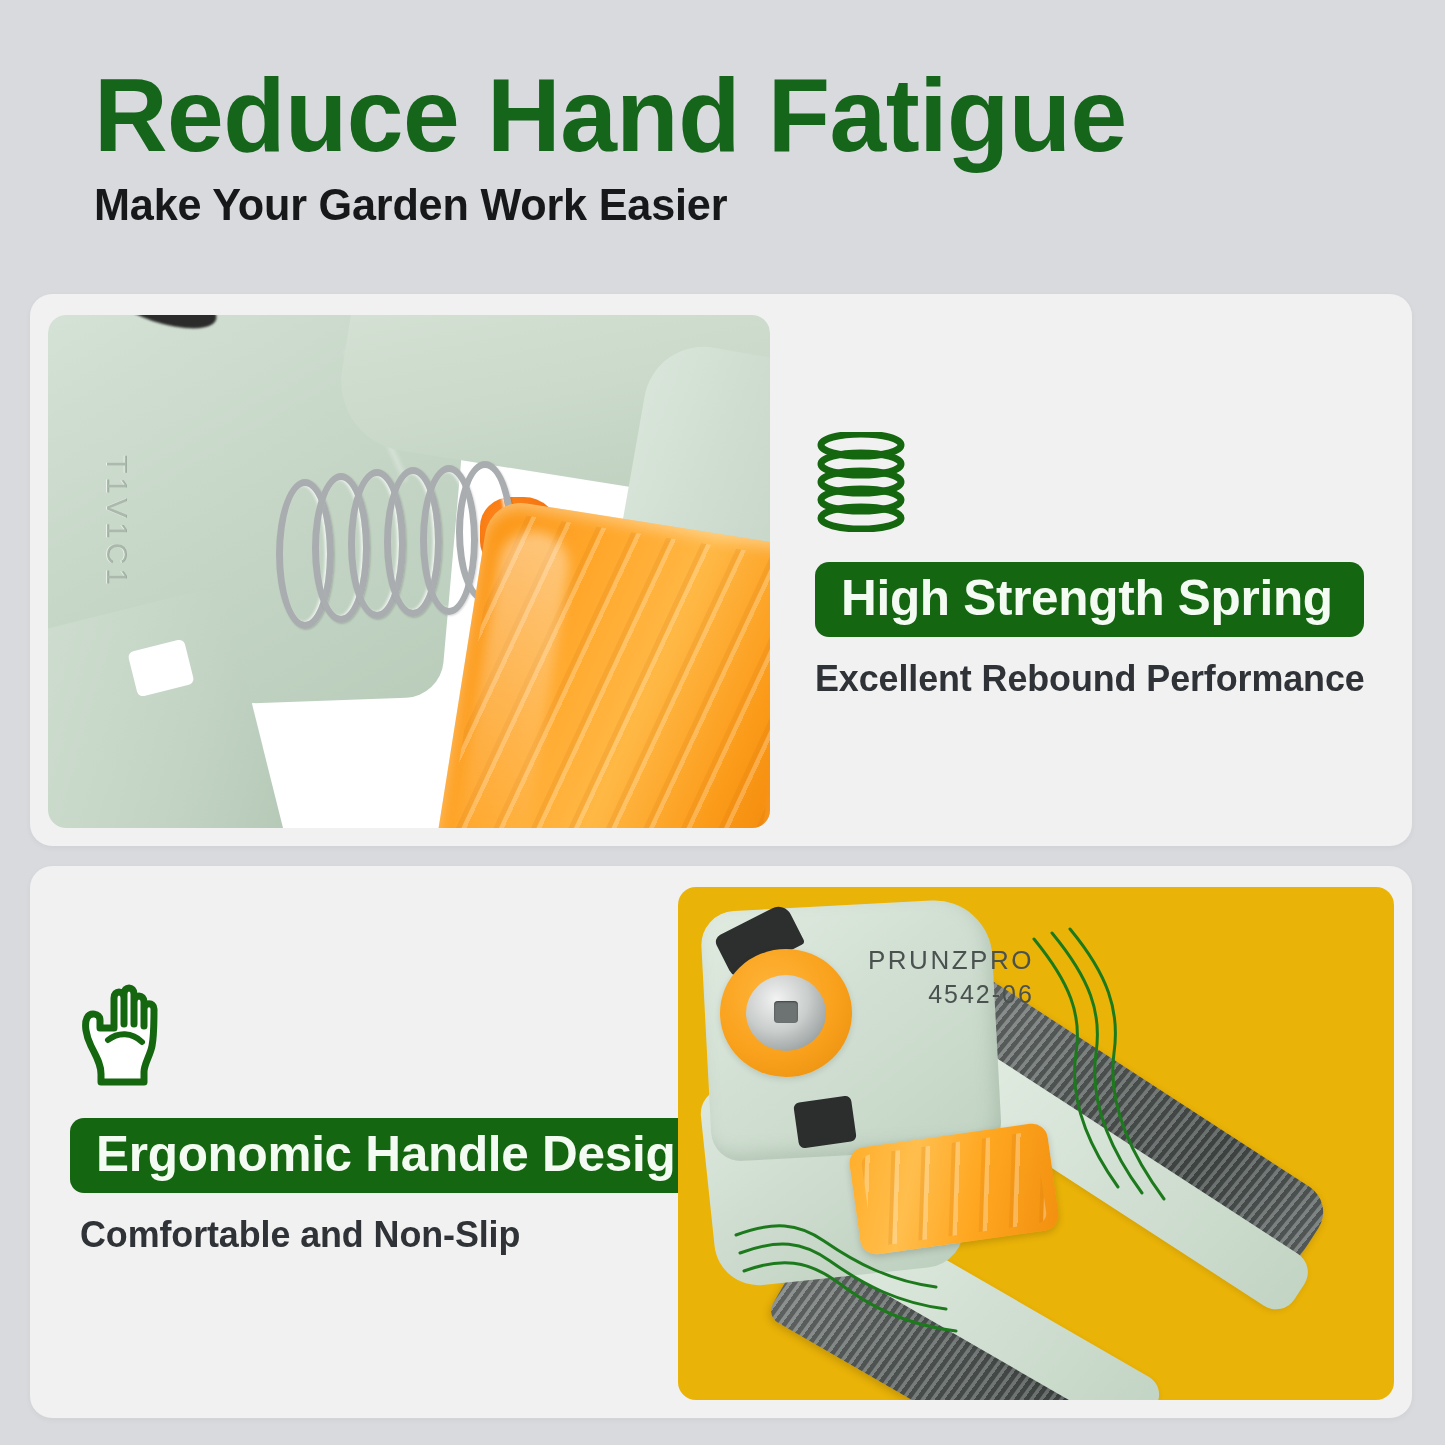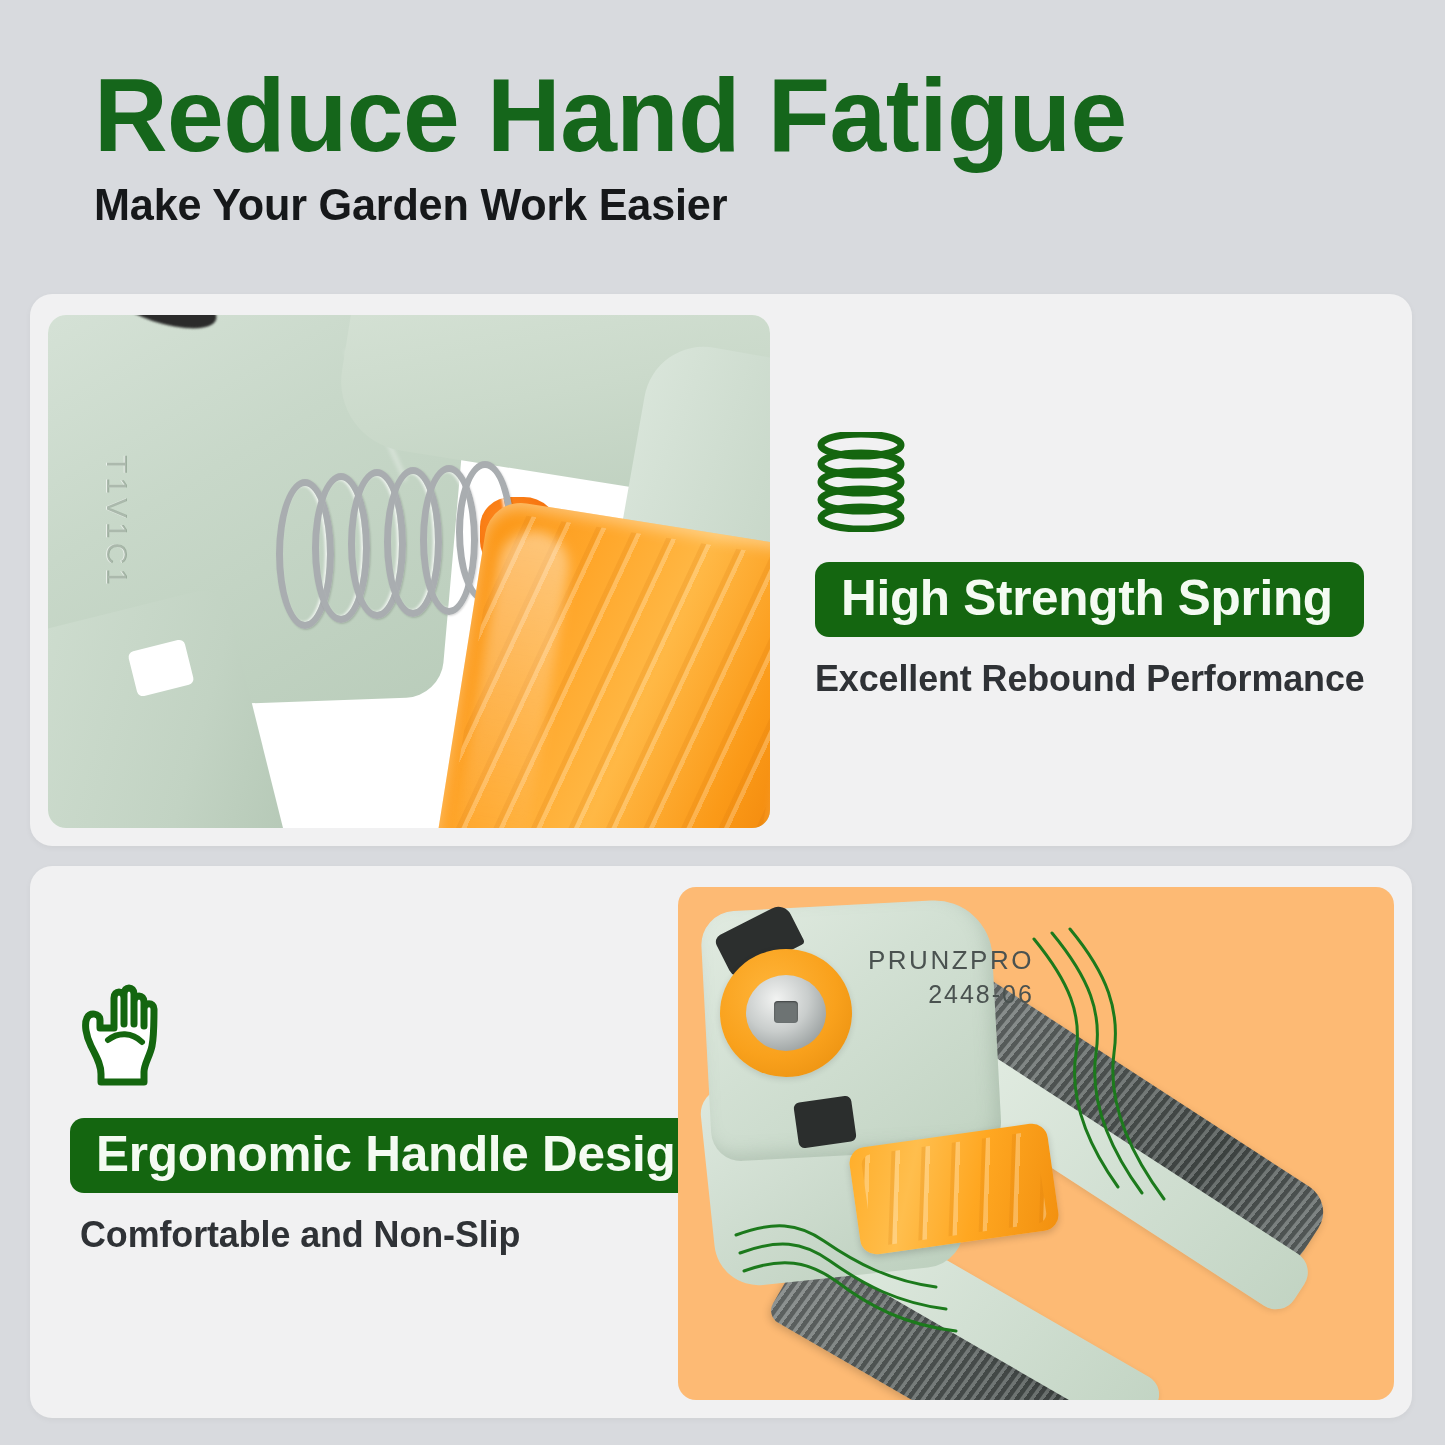--- a/index.html
+++ b/index.html
@@ -266,21 +266,21 @@
 
   
   #photo-handle {
     position: absolute;
     left: 648px;
     top: 21px;
     width: 716px;
     height: 513px;
     border-radius: 18px;
     overflow: hidden;
-    background: #fdba74;
+    background: #eab308;
   }
   #photo-handle .scene { position: absolute; inset: 0; }
 
   .head-body {
     position: absolute;
     left: 28px; top: 18px;
     width: 290px; height: 250px;
     background: linear-gradient(145deg, #e1ebe1 0%, #d2e0d3 42%, #c1d3c2 100%);
     border-radius: 34px 58px 26px 30px;
     transform: rotate(-3deg);
@@ -531,21 +531,21 @@
         <div class="black-inner"></div>
 
         <div class="pivot-ring">
           <div class="pivot-bolt">
             <div class="pivot-hex"></div>
           </div>
         </div>
 
         <div class="brand">
           <div class="brand-name">PRUNZPRO</div>
-          <div class="brand-model">2448-06</div>
+          <div class="brand-model">4542-06</div>
         </div>
 
         <div class="lock-slider">
           <div class="ribs"></div>
         </div>
 
         <svg class="motion-lines" viewBox="0 0 716 513" aria-hidden="true">
           <g fill="none" stroke="#1c7a1c" stroke-width="3" stroke-linecap="round">
             <path d="M356 52 C392 96 404 128 398 166 C392 206 404 250 440 300"></path>
             <path d="M374 46 C412 92 424 126 418 166 C412 208 426 254 464 306"></path>

